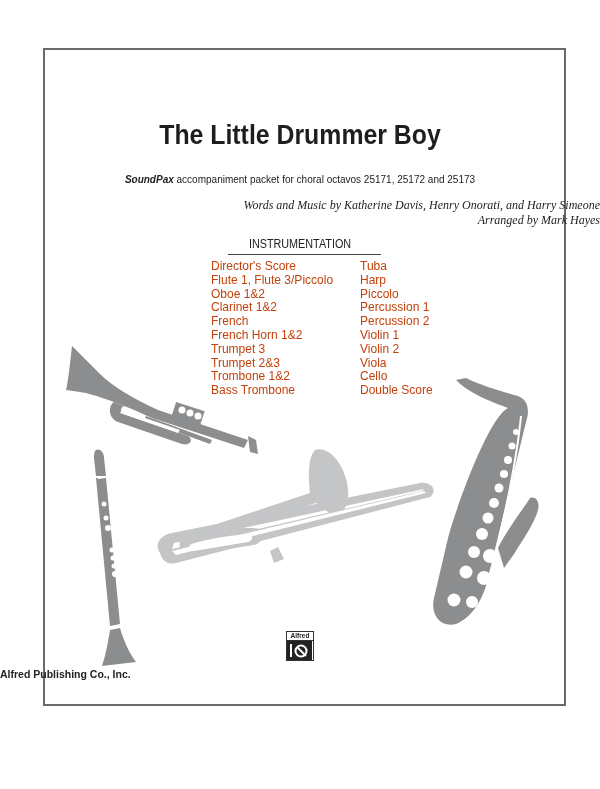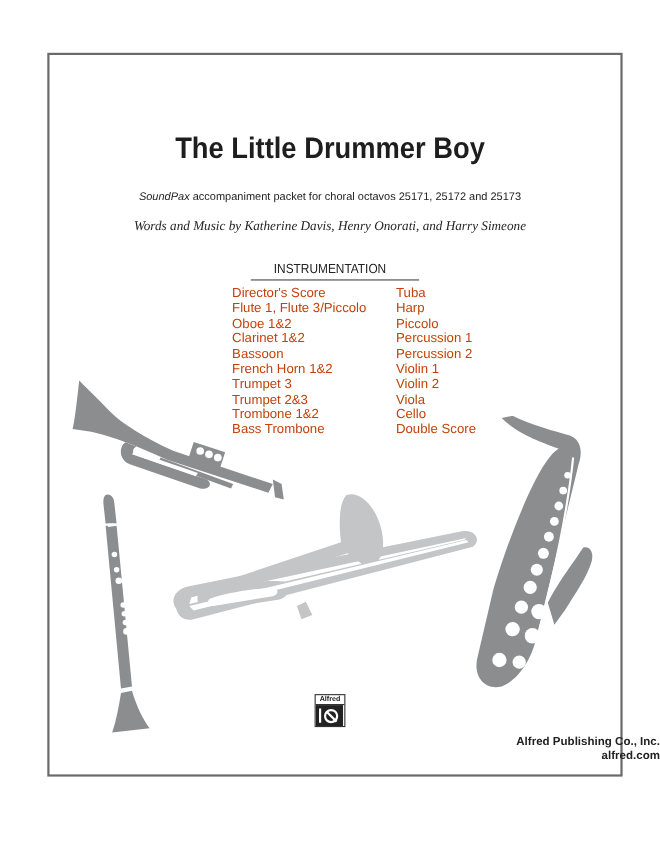--- a/index.html
+++ b/index.html
@@ -1,56 +1,57 @@
 <!DOCTYPE html>
 <html><head>
 <meta charset="utf-8">
 <style>
   html, body { margin: 0; padding: 0; background: #ffffff; }
   body { width: 600px; height: 789px; position: relative; overflow: hidden; font-family: "Liberation Sans", sans-serif; color: #1a1a1a; }
   .frame { position: absolute; left: 43px; top: 48px; width: 519px; height: 654px; border: 2px solid #6a6a6a; box-sizing: content-box; }
   .title { position: absolute; left: 0; top: 120px; width: 600px; text-align: center; font-family: "Liberation Sans", sans-serif; font-weight: bold; font-size: 27px; letter-spacing: 0px; color: #1e1e1e; transform: scaleX(0.92); transform-origin: center; }
   .subtitle { position: absolute; left: 0; top: 174px; width: 600px; text-align: center; font-size: 10px; color: #222; }
-  .subtitle .brand { font-weight: normal; font-style: italic; }
-  .credits { position: absolute; left: 0; top: 198px; width: 600px; text-align: center; font-family: "Liberation Serif", serif; font-style: italic; font-size: 12px; line-height: 15px; color: #222; }
+  .subtitle .brand { font-weight: bold; font-style: italic; }
+  .credits { position: absolute; left: 0; top: 198px; width: 600px; text-align: right; font-family: "Liberation Serif", serif; font-style: italic; font-size: 12px; line-height: 15px; color: #222; }
   .instr-head { position: absolute; left: 0; top: 237px; width: 600px; text-align: center; font-size: 12px; color: #222; transform: scaleX(0.9); }
   .instr-rule { position: absolute; left: 228px; top: 254px; width: 153px; height: 1px; background: #444; }
   .col { position: absolute; top: 260px; font-size: 12px; line-height: 13.8px; color: #c2410c; }
   .col.left { left: 211px; }
   .col.right { left: 344px; margin-left: 16px; }
   .col div { white-space: nowrap; }
   .art { position: absolute; }
-  .publisher { position: absolute; left: 0; top: 668px; width: 600px; text-align: right; font-weight: bold; font-size: 10.5px; line-height: 13px; color: #222; }
+  .publisher { position: absolute; left: 0; top: 668px; width: 600px; text-align: left; font-weight: bold; font-size: 10.5px; line-height: 13px; color: #222; }
   .logo { position: absolute; left: 286px; top: 631px; width: 28px; height: 30px; border: 1.5px solid #333; box-sizing: border-box; background: #fff; }
   .logo .lt { font-size: 6.5px; font-weight: bold; text-align: center; line-height: 8px; color: #222; border-bottom: 1px solid #333; }
 </style>
 </head>
 <body>
 
 <div class="frame"></div>
 
 <div class="title">The Little Drummer Boy</div>
 
 <div class="subtitle">
   <span class="brand">SoundPax</span><span> accompaniment packet for choral octavos 25171, 25172 and 25173</span>
 </div>
 
 <div class="credits">
   <div>Words and Music by Katherine Davis, Henry Onorati, and Harry Simeone</div>
+  <div>Arranged by Mark Hayes</div>
 </div>
 
 <div class="instr-head">INSTRUMENTATION</div>
 <div class="instr-rule"></div>
 
 <div class="col left">
   <div>Director's Score</div>
   <div>Flute 1, Flute 3/Piccolo</div>
   <div>Oboe 1&amp;2</div>
   <div>Clarinet 1&amp;2</div>
-  <div>Bassoon</div>
+  <div>French</div>
   <div>French Horn 1&amp;2</div>
   <div>Trumpet 3</div>
   <div>Trumpet 2&amp;3</div>
   <div>Trombone 1&amp;2</div>
   <div>Bass Trombone</div>
 </div>
 
 <div class="col right">
   <div>Tuba</div>
   <div>Harp</div>
@@ -140,14 +141,13 @@
   <svg width="25" height="19" viewBox="0 0 25 19">
     <rect x="0" y="0" width="25" height="19" fill="#222"></rect>
     <path d="M4 3 L4 16" stroke="#fff" stroke-width="2"></path>
     <circle cx="14" cy="10" r="5.5" fill="none" stroke="#fff" stroke-width="2"></circle>
     <path d="M10 6 L19 15" stroke="#fff" stroke-width="2"></path>
   </svg>
 </div>
 
 <div class="publisher">
   <div>Alfred Publishing Co., Inc.</div>
-  <div>alfred.com</div>
 </div>
 
 </body></html>

